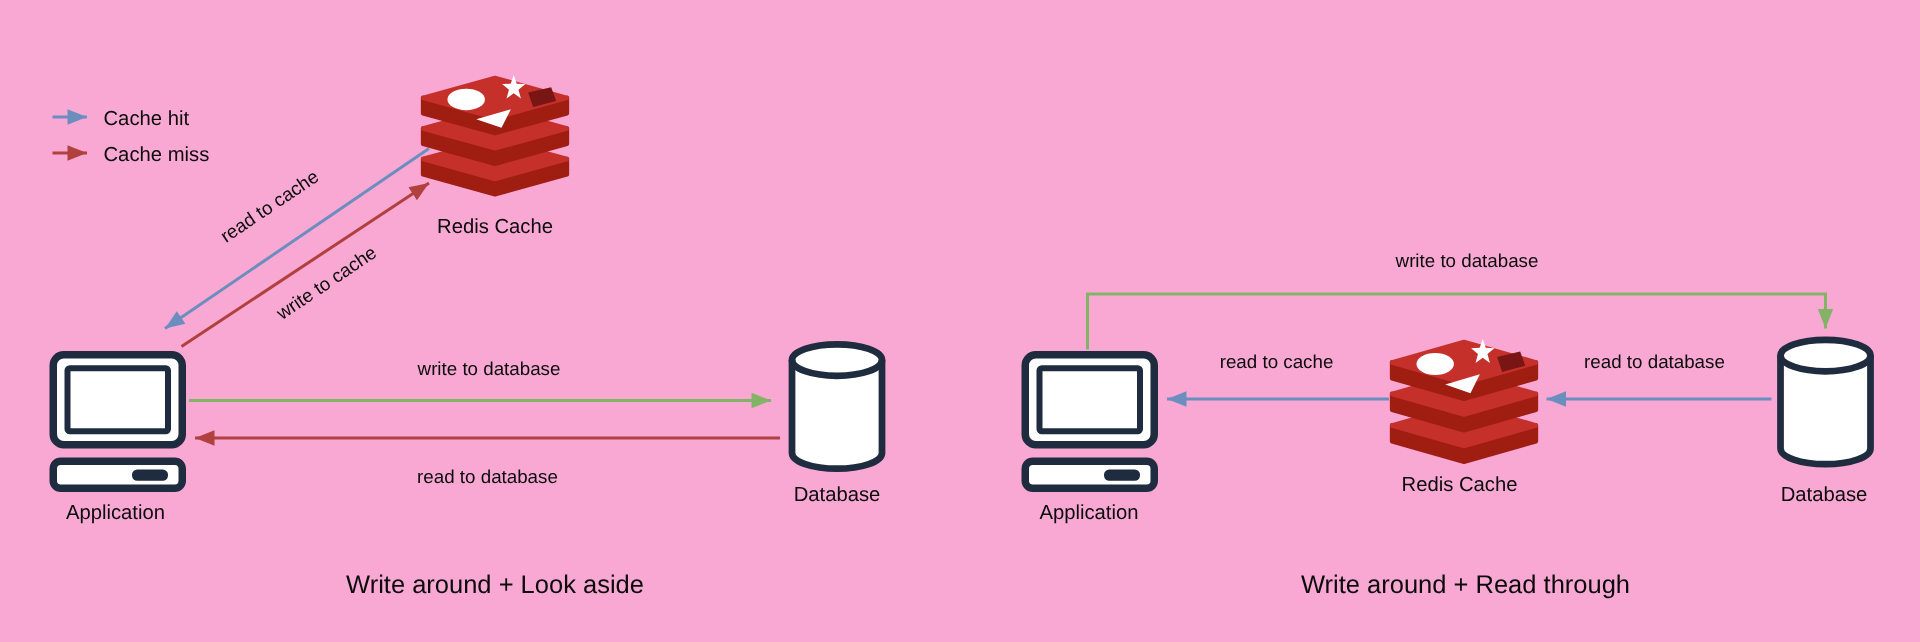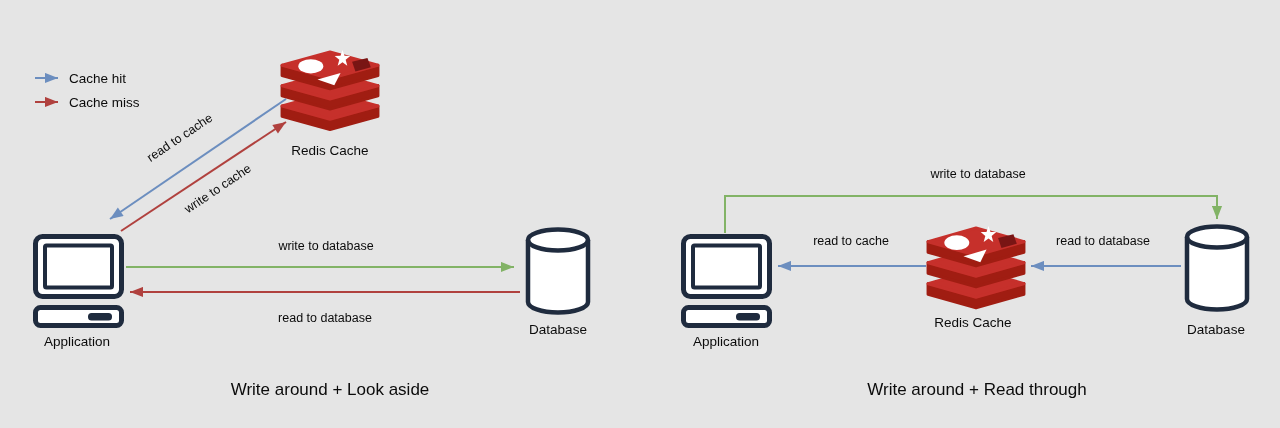--- a/index.html
+++ b/index.html
@@ -1,16 +1,16 @@
 <!DOCTYPE html>
 <html><head>
 <meta charset="utf-8">
 <style>
   html,body{margin:0;padding:0;background:#fff;}
-  .canvas{position:relative;width:1280px;height:428px;background:#e5e5e5;overflow:hidden;}
+  .canvas{position:relative;width:1280px;height:428px;background:#f9a8d4;overflow:hidden;}
   svg{display:block;}
   text{font-family:"Liberation Sans","DejaVu Sans",sans-serif;fill:#0b0b0b;}
   .edge-lbl{font-size:12.5px;}
   .node-lbl{font-size:13.5px;}
   .legend-lbl{font-size:13.5px;}
   .title-lbl{font-size:17px;}
   .edge{fill:none;stroke-width:2;}
   .edge.blue{stroke:#6c8ebf;}
   .edge.red{stroke:#b0413e;}
   .edge.green{stroke:#82b366;}

